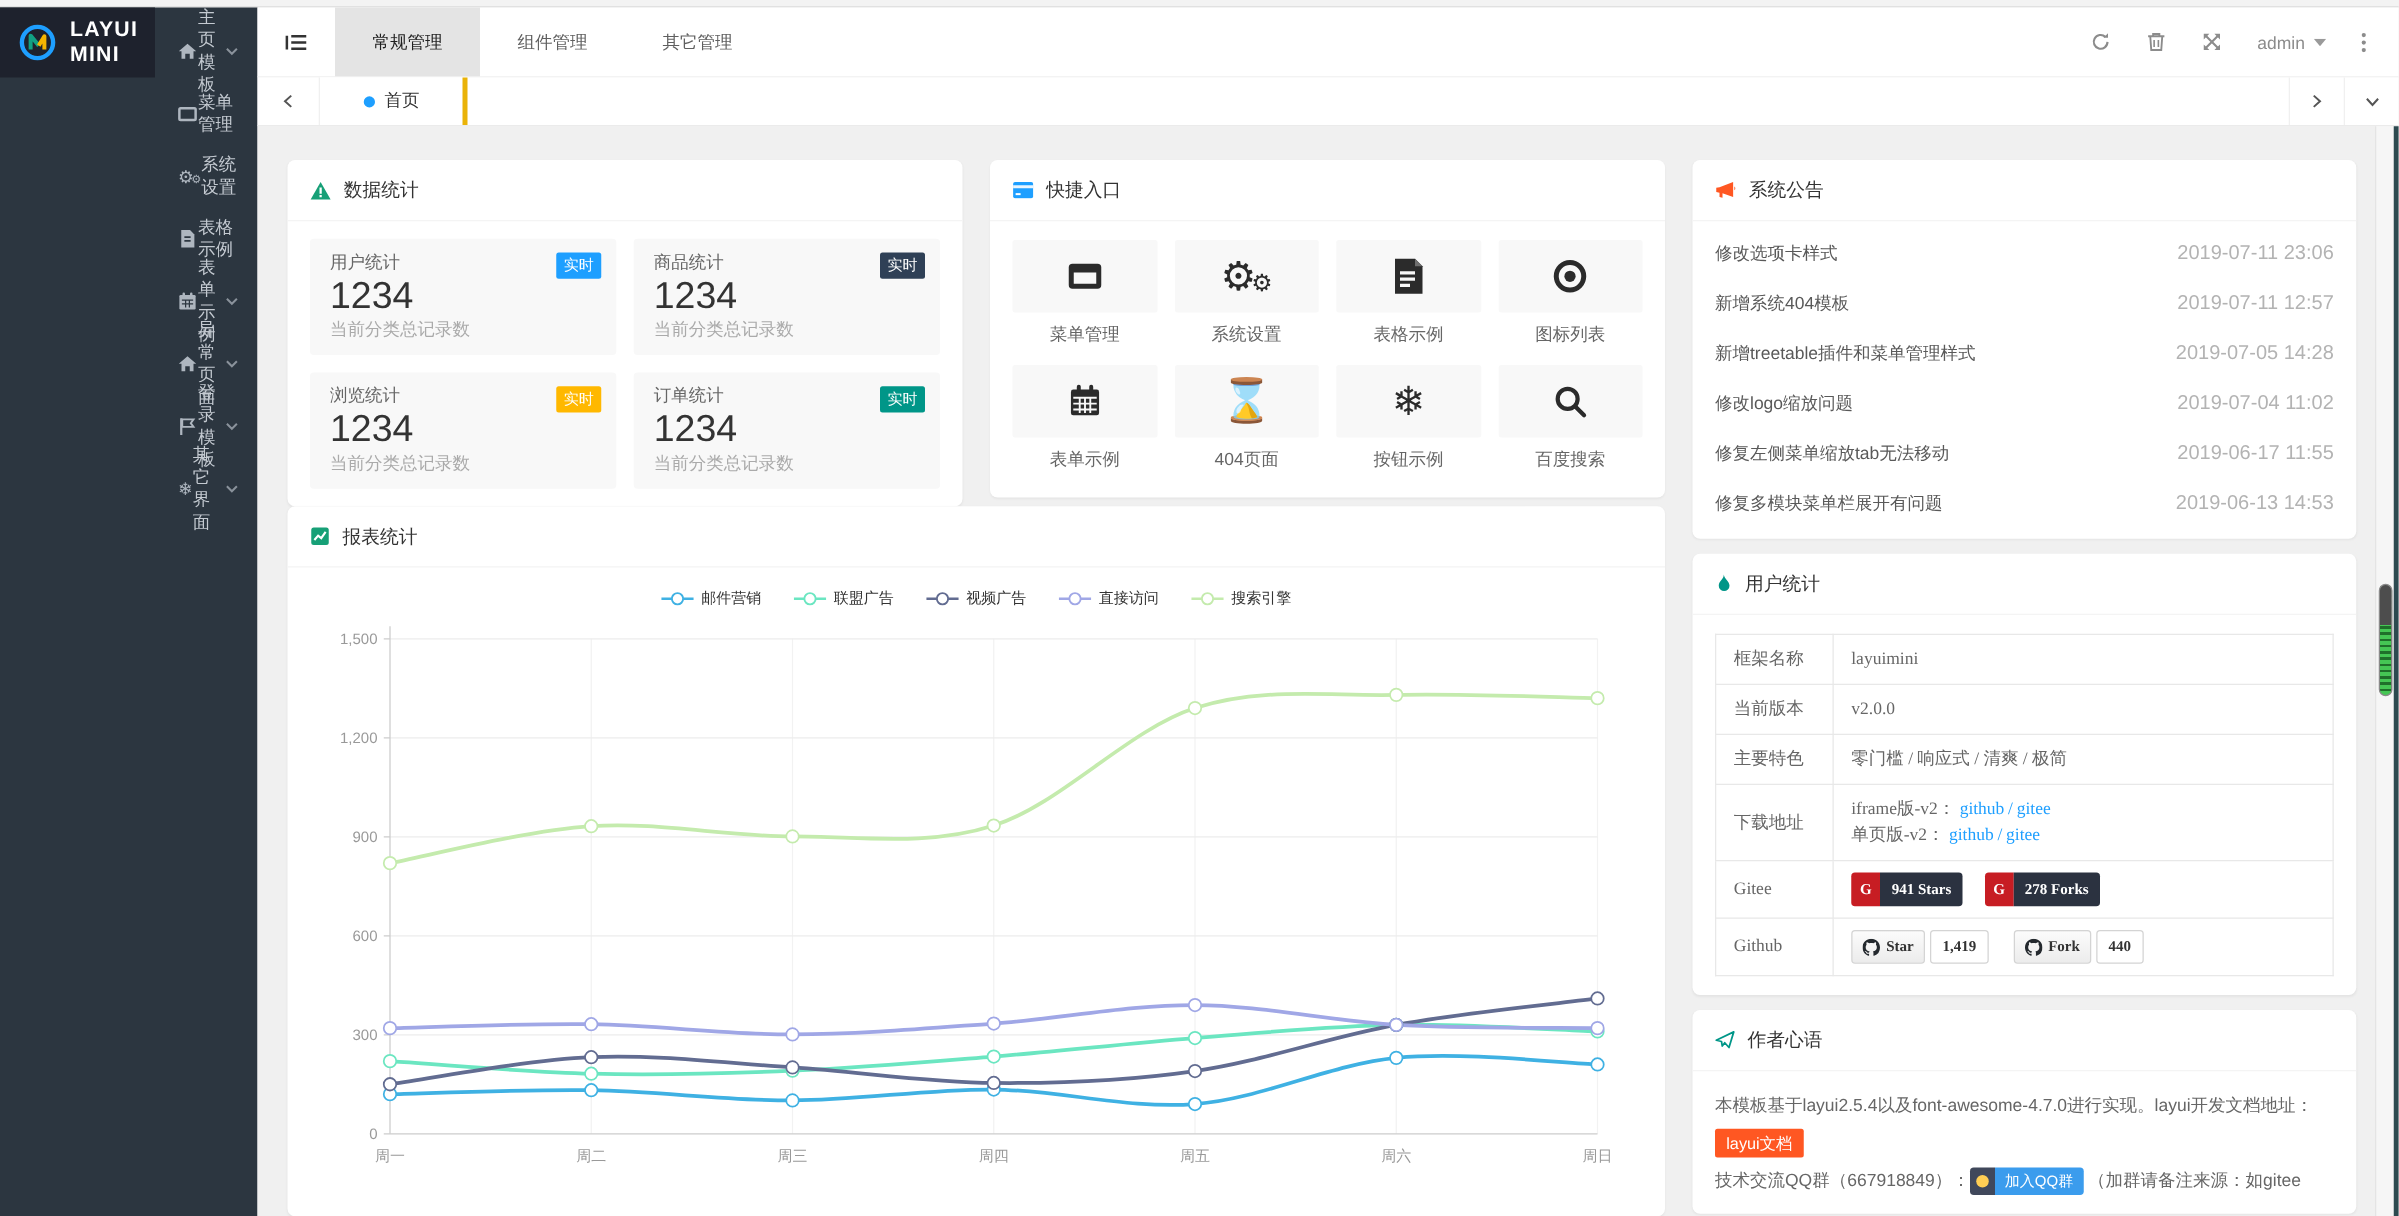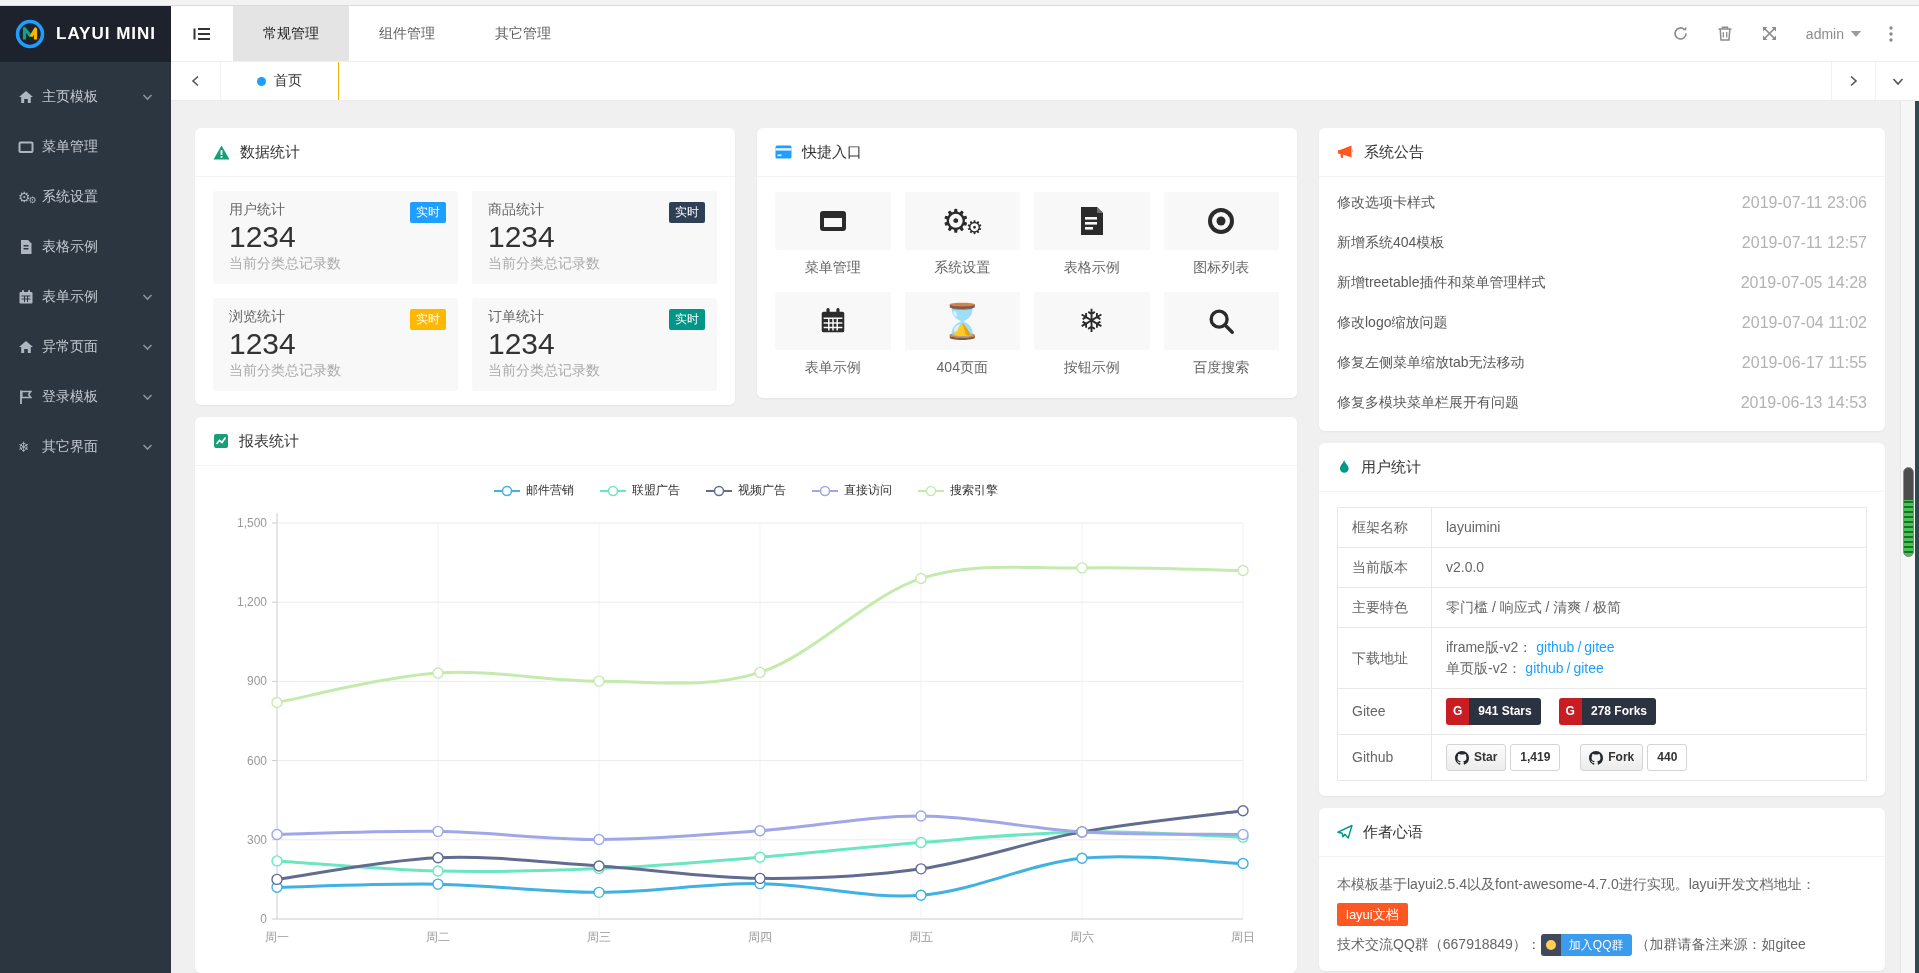--- a/index.html
+++ b/index.html
@@ -2,49 +2,49 @@
 <html><head>
 <meta charset="utf-8">
 <style>
   * { margin:0; padding:0; box-sizing:border-box; }
   html,body { width:1919px; height:973px; overflow:hidden; background:#f0f0f0;
               font-family:"Liberation Sans","DejaVu Sans",sans-serif; }
   .top-strip { height:6px; background:#f3f3f3; border-bottom:1px solid #dcdcdc; }
   .app { display:flex; height:967px; }
 
   
-  .sidebar { width:171px; background:#2c3640; flex:none; display:flex; flex-direction:column; }
+  .sidebar { width:206px; background:#2c3640; flex:none; display:flex; }
   .logo { height:56px; background:#1e222d; display:flex; align-items:center; padding:0 14px; gap:10px; }
   .logo-title { color:#fff; font-size:17px; font-weight:bold; letter-spacing:1px; }
   .menu { padding-top:10px; }
   .menu-item { height:50px; display:flex; align-items:center; padding:0 18px; color:#c4cad1; font-size:14px; cursor:pointer; }
   .menu-icon { width:24px; color:#aeb6bf; display:inline-flex; align-items:center; font-size:14px; }
   .menu-arrow { margin-left:auto; display:inline-flex; }
 
   
   .main-col { flex:1; display:flex; flex-direction:column; position:relative; min-width:0; }
   .header { height:56px; background:#fff; display:flex; align-items:stretch; border-bottom:1px solid #f0f0f0; }
   .toggle-btn { width:62px; display:flex; align-items:center; justify-content:center; color:#333; cursor:pointer; }
   .nav-tab { padding:0 30px; display:flex; align-items:center; font-size:14px; color:#5f5f5f; cursor:pointer; }
   .nav-tab.active { background:#e4e4e4; color:#1f1f1f; }
   .header-right { margin-left:auto; display:flex; align-items:center; gap:28px; padding-right:26px; color:#8c8c8c; }
   .tool { display:inline-flex; align-items:center; cursor:pointer; color:#8c8c8c; }
   .admin { display:inline-flex; align-items:center; gap:7px; font-size:14px; color:#8c8c8c; cursor:pointer; }
 
   
   .tabbar { height:39px; background:#fff; display:flex; align-items:stretch; border-bottom:1px solid #ebebeb; }
   .tab-nav-btn { width:50px; display:flex; align-items:center; justify-content:center; border-right:1px solid #f0f0f0; cursor:pointer; color:#666; }
-  .tab-item { width:118px; display:flex; align-items:center; justify-content:center; gap:8px; font-size:14px; color:#333; border-right:1px solid #eab308; background:#fff; cursor:pointer; }
+  .tab-item { width:118px; display:flex; align-items:center; justify-content:center; gap:8px; font-size:14px; color:#333; border-right:4px solid #eab308; background:#fff; cursor:pointer; }
   .tab-dot { width:9px; height:9px; border-radius:50%; background:#1E9FFF; }
   .tabbar-spacer { flex:1; }
   .tab-right-btn { width:44px; display:flex; align-items:center; justify-content:center; border-left:1px solid #f0f0f0; cursor:pointer; color:#666; }
 
   
   .content { flex:1; background:#f0f0f0; padding:27px 34px 0 24px; display:flex; gap:22px; overflow:hidden; position:relative; }
-  .left-col { width:1102px; flex:none; display:flex; flex-direction:column; gap:12px; }
+  .left-col { width:1102px; flex:none; display:flex; flex-direction:column; gap:0; }
   .right-col { flex:1; display:flex; flex-direction:column; gap:12px; min-width:0; }
   .panel { background:#fff; border-radius:6px; box-shadow:0 1px 2px rgba(0,0,0,.05); overflow:hidden; }
   .panel-header { height:49px; display:flex; align-items:center; gap:10px; padding:0 18px; border-bottom:1px solid #f4f4f4; font-size:15px; color:#333; }
   .row1 { display:flex; gap:22px; height:277px; align-items:flex-start; }
   .row1 .panel { flex:1; }
 
   
   .panel-stats { height:277px; }
   .stat-grid { display:grid; grid-template-columns:1fr 1fr; grid-template-rows:93px 93px; gap:14px; padding:14px 18px; }
   .stat-card { position:relative; background:#f8f8f8; border-radius:3px; padding:10px 16px; }
@@ -67,21 +67,21 @@
   .legend-item { display:inline-flex; align-items:center; gap:6px; font-size:12px; color:#333; cursor:pointer; }
   .chart-wrap { padding:0 20px; }
 
   
   .ann-list { padding:6px 18px 8px; }
   .ann-row { display:flex; justify-content:space-between; align-items:center; padding:11px 0; cursor:pointer; }
   .ann-text { font-size:14px; color:#595959; white-space:nowrap; overflow:hidden; text-overflow:ellipsis; }
   .ann-date { font-size:16px; color:#b3b3b3; flex:none; margin-left:12px; }
 
   
-  .ver-table { width:calc(100% - 36px); margin:15px 18px; border-collapse:collapse; font-size:14px; color:#666; }
+  .ver-table { width:calc(100% - 36px); margin:15px 18px; border-collapse:collapse; font-size:14px; color:#666;font-family:Liberation Serif, serif; }
   .ver-table td { border:1px solid #e8e8e8; padding:9px 14px; line-height:21px; vertical-align:middle; }
   .ver-table td.lbl { width:94px; }
   .ver-table a { color:#1E9FFF; text-decoration:none; cursor:pointer; }
   .lnk-sep { color:#1E9FFF; margin:0 3px; }
   .gitee-badge { display:inline-flex; font-size:12px; font-weight:bold; margin-right:14px; cursor:pointer; vertical-align:middle; }
   .gitee-badge .gl { background:#C71D23; color:#fff; padding:3px 7px; border-radius:3px 0 0 3px; }
   .gitee-badge .gr { background:#2b3240; color:#fff; padding:3px 9px; border-radius:0 3px 3px 0; }
   .gh-group { display:inline-flex; align-items:center; margin-right:16px; vertical-align:middle; }
   .gh-btn { display:inline-flex; align-items:center; gap:5px; border:1px solid #d4d4d4; background:linear-gradient(#fcfcfc,#ececec); padding:2px 8px; border-radius:3px; font-size:12px; font-weight:bold; color:#333; cursor:pointer; }
   .gh-count { border:1px solid #d4d4d4; background:#fff; padding:2px 9px; border-radius:3px; font-size:12px; font-weight:bold; color:#333; margin-left:4px; cursor:pointer; }

